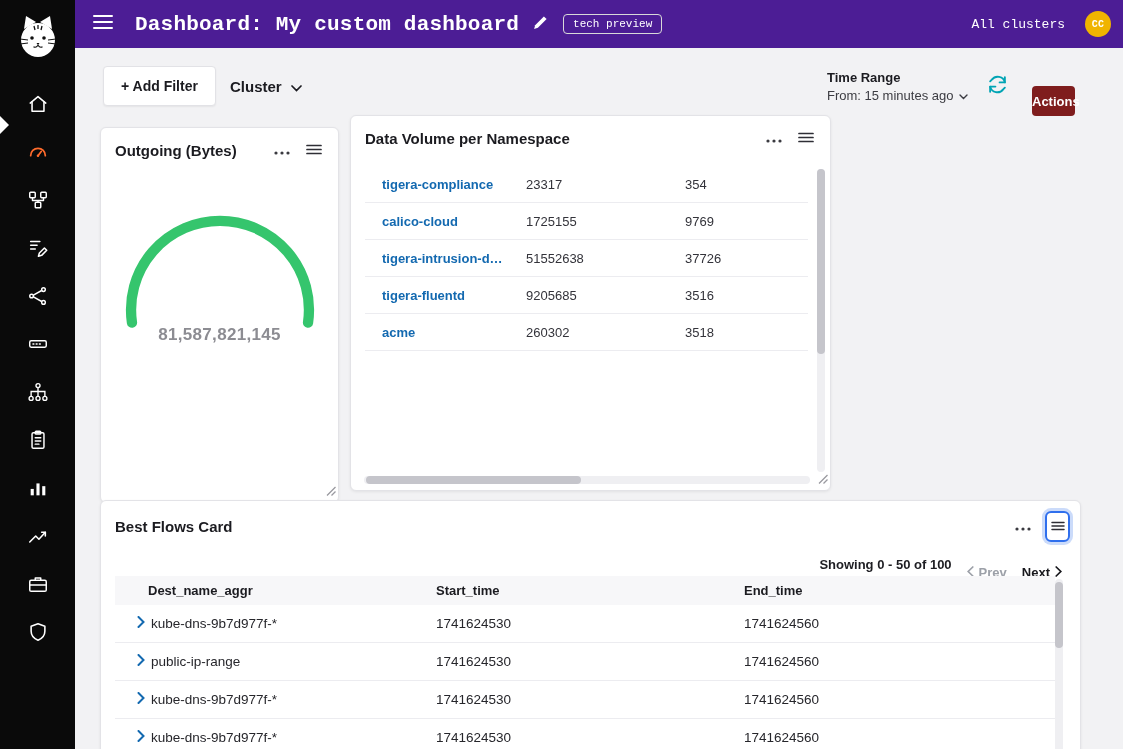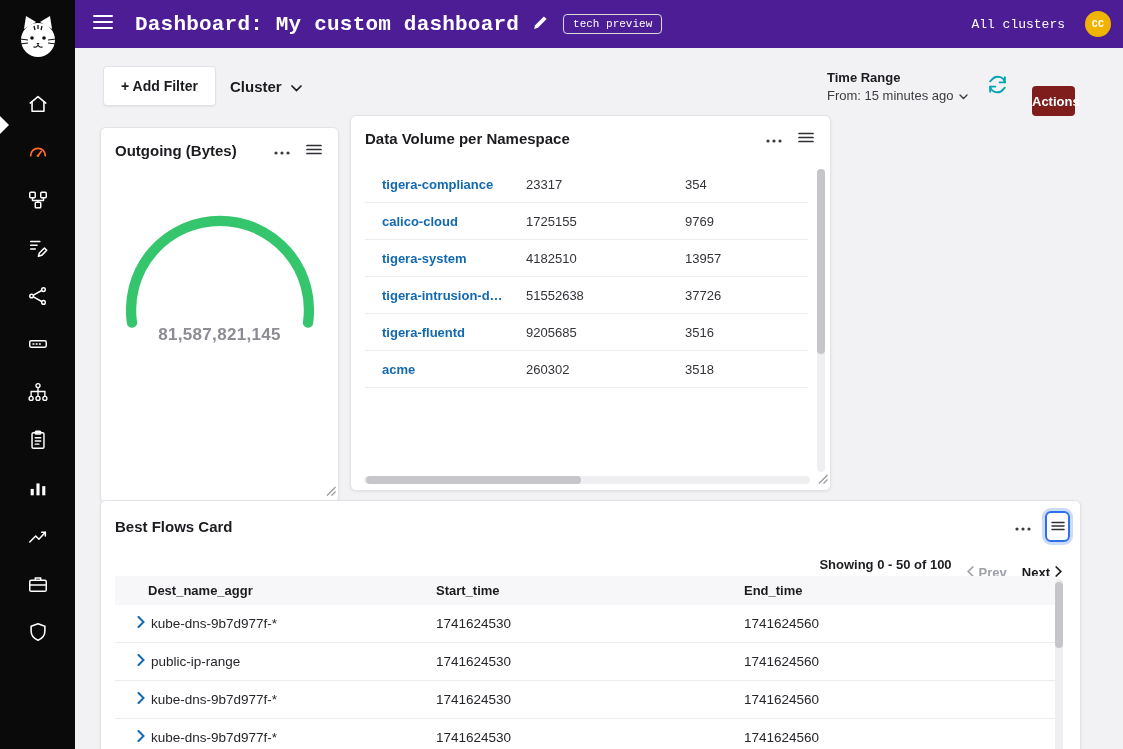--- a/index.html
+++ b/index.html
@@ -295,25 +295,20 @@
         <a class="ns">tigera-compliance</a>
         <span class="v2">23317</span>
         <span class="v3">354</span>
       </div>
       <div class="t2-row">
         <a class="ns">calico-cloud</a>
         <span class="v2">1725155</span>
         <span class="v3">9769</span>
       </div>
       <div class="t2-row">
-        <a class="ns">tigera-system</a>
-        <span class="v2">4182510</span>
-        <span class="v3">13957</span>
-      </div>
-      <div class="t2-row">
         <a class="ns">tigera-intrusion-d…</a>
         <span class="v2">51552638</span>
         <span class="v3">37726</span>
       </div>
       <div class="t2-row">
         <a class="ns">tigera-fluentd</a>
         <span class="v2">9205685</span>
         <span class="v3">3516</span>
       </div>
       <div class="t2-row">

